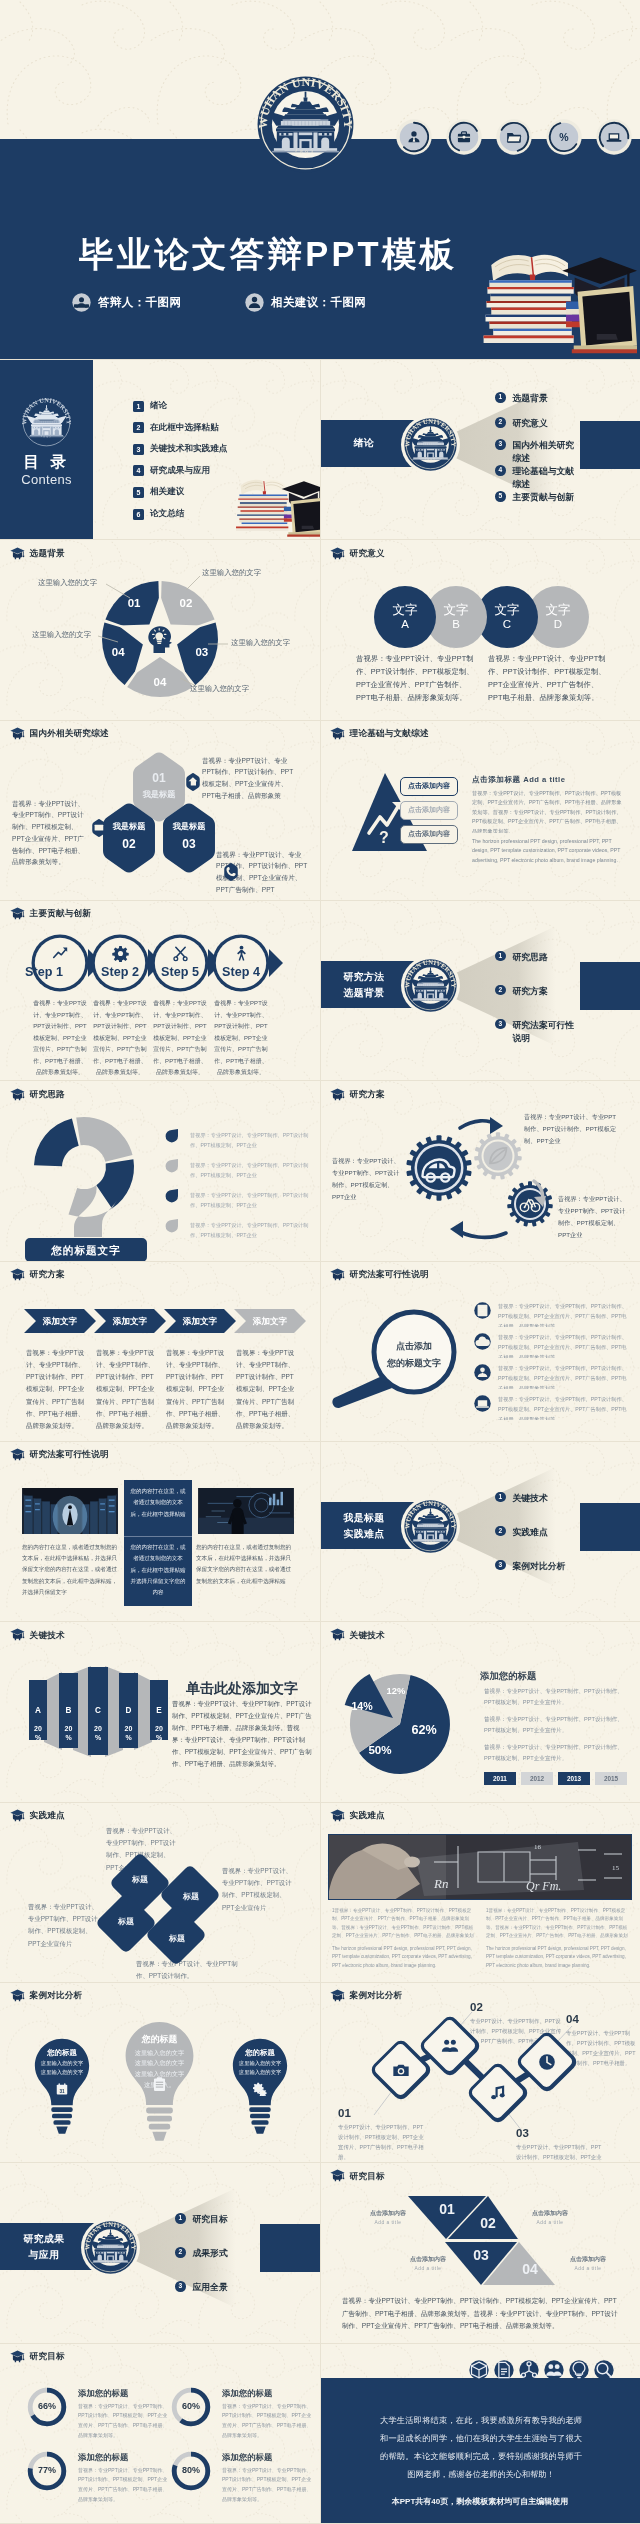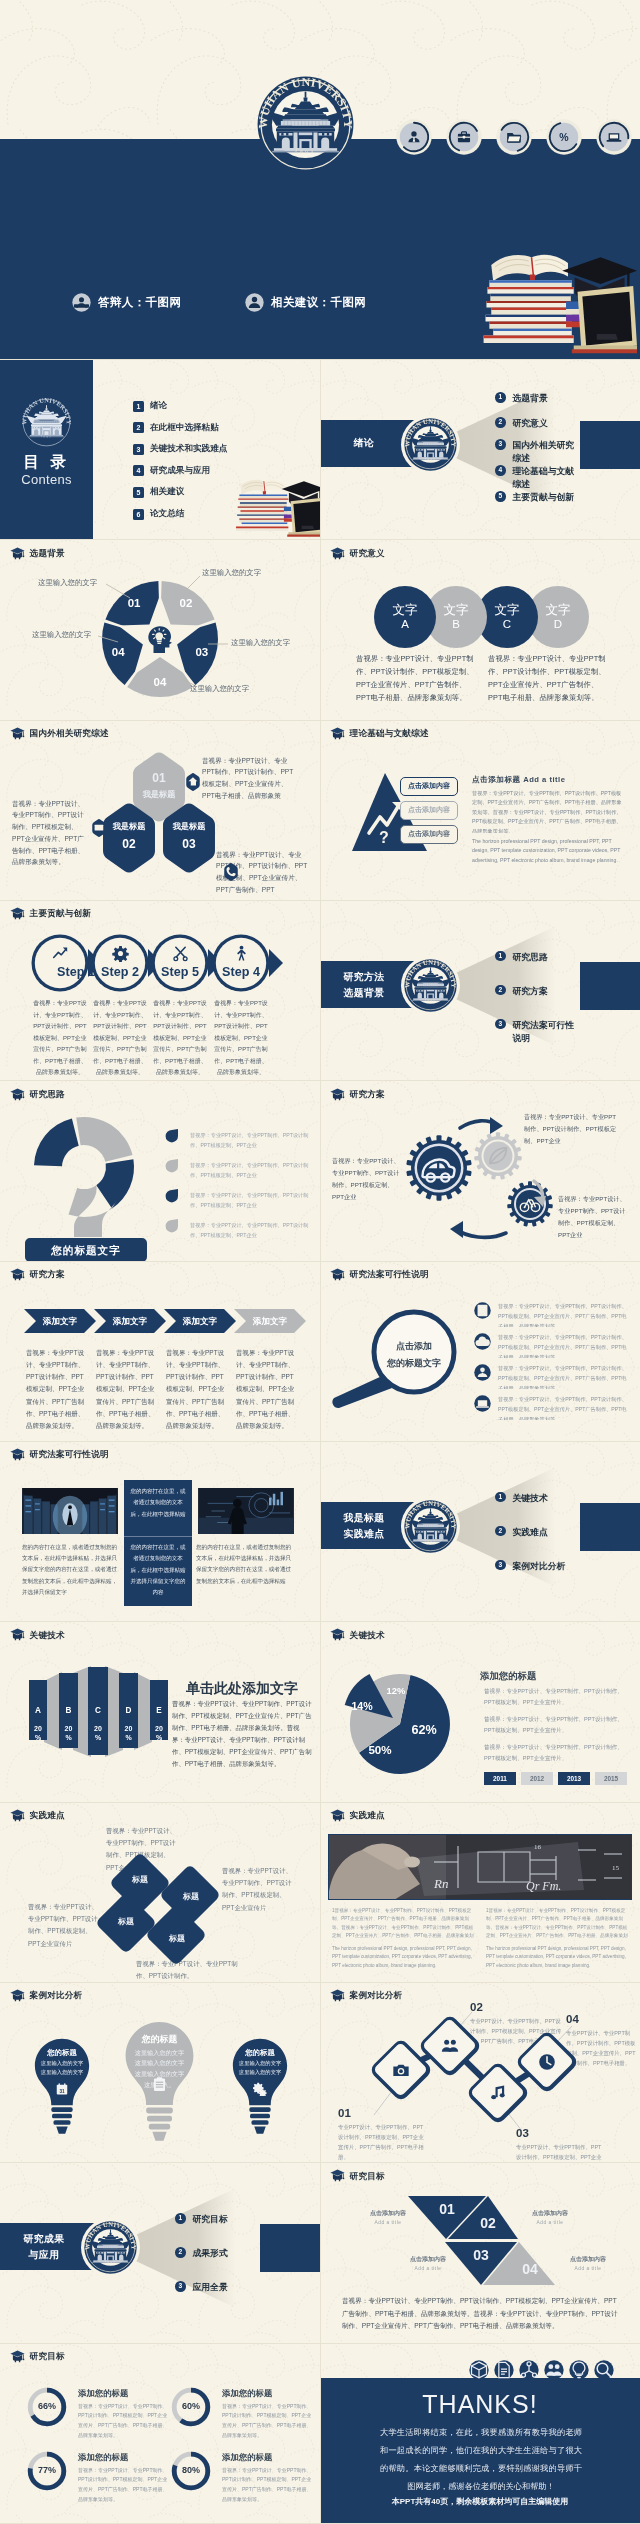--- a/index.html
+++ b/index.html
@@ -160,20 +160,21 @@
           <circle cx="24" cy="24" r="23.6" fill="#efece0"></circle>
           <circle cx="24" cy="24" r="19" fill="#c3cad4"></circle>
           <path d="M24 5 A19 19 0 1 1 10.5 37.5" fill="none" stroke="#17314f" stroke-width="2.5" stroke-linecap="round" transform="rotate(230 24 24)"></path>
           <g transform="translate(11,11) scale(1.08)" fill="#17314f">
             <path d="M5.4 7.4 h13.2 v8.4 h-13.2 z"></path>
             <rect x="2.8" y="15.8" width="18.4" height="2.2" rx="1"></rect>
             <rect x="7" y="9" width="10" height="4.8" fill="#f7f4ea"></rect>
           </g>
         </svg>
       </div>
+      <div class="abs" style="left:79px;top:236px;width:392px;z-index:5"><span style="font-size:34.5px;font-weight:bold;color:#ffffff;letter-spacing:3.2px;line-height:1.1">毕业论文答辩PPT模板</span></div>
       <div class="abs" style="left:72px;top:293px;display:flex;align-items:center;gap:7px;z-index:5">
         <svg width="19" height="19" viewBox="0 0 24 24">
           <circle cx="12" cy="12" r="11.6" fill="#c6ccd4"></circle>
           <g fill="#16304f">
             <circle cx="12" cy="8.6" r="3.2"></circle>
             <path d="M5.4 18.6 c0-3.6 3-5.7 6.6-5.7 s6.6 2.1 6.6 5.7 z"></path>
             <rect x="2.4" y="14.2" width="5.2" height="4.4" rx="1"></rect>
             <rect x="16.4" y="14.2" width="5.2" height="4.4" rx="1"></rect>
           </g>
         </svg>
@@ -665,21 +666,21 @@
         <circle cx="180" cy="62" r="25.2" fill="#f7f3e7"></circle>
         <circle cx="241" cy="62" r="28.5" fill="#1d3c64"></circle>
         <circle cx="241" cy="62" r="25.2" fill="#f7f3e7"></circle>
       </svg>
       <div class="abs" style="left:42px;top:44px;width:36px;display:flex;justify-content:center;z-index:3">
         <svg width="17" height="17" viewBox="0 0 24 24" fill="#1d3c64">
           <path d="M2.4 17.6 L9 10.4 L13.2 13.8 L20 5.6" fill="none" stroke="#1d3c64" stroke-width="2.2" stroke-linejoin="round" stroke-linecap="round"></path>
           <path d="M15.4 3.6 h6 v6 z"></path>
         </svg>
       </div>
-      <div class="abs" style="left:46px;top:64px;width:60px;text-align:center;z-index:3;font-size:12.6px;font-weight:bold;color:#1d3c64">Step 1</div>
+      <div class="abs" style="left:14px;top:64px;width:60px;text-align:center;z-index:3;font-size:12.6px;font-weight:bold;color:#1d3c64">Step 1</div>
       <div class="abs" style="left:32px;top:97px;width:56px;height:78px;overflow:hidden;text-align:center;font-size:5.9px;color:#4b5866;line-height:1.95;letter-spacing:.1px">昔视界：专业PPT设计、专业PPT制作、PPT设计制作、PPT模板定制、PPT企业宣传片、PPT广告制作、PPT电子相册、品牌形象策划等。</div>
       <div class="abs" style="left:102px;top:44px;width:36px;display:flex;justify-content:center;z-index:3">
         <svg width="17" height="17" viewBox="0 0 24 24" fill="#1d3c64">
           <path d="M10.2 1.4 h3.6 l.5 3.1 a8 8 0 0 1 2.2 .9 l2.5-1.9 2.5 2.5 -1.9 2.5 a8 8 0 0 1 .9 2.2 l3.1 .5 v3.6 l-3.1 .5 a8 8 0 0 1 -.9 2.2 l1.9 2.5 -2.5 2.5 -2.5-1.9 a8 8 0 0 1 -2.2 .9 l-.5 3.1 h-3.6 l-.5-3.1 a8 8 0 0 1 -2.2 -.9 l-2.5 1.9 -2.5-2.5 1.9-2.5 a8 8 0 0 1 -.9-2.2 l-3.1-.5 v-3.6 l3.1-.5 a8 8 0 0 1 .9-2.2 l-1.9-2.5 2.5-2.5 2.5 1.9 a8 8 0 0 1 2.2-.9 z"></path>
           <circle cx="12" cy="12" r="3.6" fill="#f7f4ea"></circle>
         </svg>
       </div>
       <div class="abs" style="left:90px;top:64px;width:60px;text-align:center;z-index:3;font-size:12.6px;font-weight:bold;color:#1d3c64">Step 2</div>
       <div class="abs" style="left:92px;top:97px;width:56px;height:78px;overflow:hidden;text-align:center;font-size:5.9px;color:#4b5866;line-height:1.95;letter-spacing:.1px">昔视界：专业PPT设计、专业PPT制作、PPT设计制作、PPT模板定制、PPT企业宣传片、PPT广告制作、PPT电子相册、品牌形象策划等。</div>
       <div class="abs" style="left:162px;top:44px;width:36px;display:flex;justify-content:center;z-index:3">
@@ -1726,22 +1727,21 @@
       </div>
       <div class="abs" style="left:274px;top:16px;z-index:4">
         <svg width="20" height="20" viewBox="0 0 24 24">
           <circle cx="12" cy="12" r="11.6" fill="#1d3c64"></circle>
           <g fill="#e8ecf2">
             <circle cx="10.2" cy="10.2" r="6.4" fill="none" stroke="#e8ecf2" stroke-width="1.8"></circle>
             <path d="M14.9 14.9 L20.6 20.6" stroke="#e8ecf2" stroke-width="2.1" stroke-linecap="round"></path>
           </g>
         </svg>
       </div>
-      <div class="abs" style="left:0;top:46px;width:320px;text-align:center;z-index:5;font-size:25px;font-weight:normal;color:#f4f6f8;letter-spacing:1px">THANKS!</div>
-      <div class="abs" style="left:60px;top:80px;width:202px;z-index:5;font-size:8.2px;color:#e8ecf2;line-height:2.2;text-align:justify;text-align-last:center">大学生活即将结束，在此，我要感激所有教导我的老师和一起成长的同学，他们在我的大学生生涯给与了很大的帮助。本论文能够顺利完成，要特别感谢我的导师千图网老师，感谢各位老师的关心和帮助！</div>
+      <div class="abs" style="left:60px;top:68px;width:202px;z-index:5;font-size:8.2px;color:#e8ecf2;line-height:2.2;text-align:justify;text-align-last:center">大学生活即将结束，在此，我要感激所有教导我的老师和一起成长的同学，他们在我的大学生生涯给与了很大的帮助。本论文能够顺利完成，要特别感谢我的导师千图网老师，感谢各位老师的关心和帮助！</div>
       <div class="abs" style="left:0;top:152px;width:320px;text-align:center;z-index:5;font-size:8px;font-weight:bold;color:#f4f6f8">本PPT共有40页，剩余模板素材均可自主编辑使用</div>
     </div>
     <div class="sep" style="left:319.5px;top:360px;width:1px;height:2164px"></div>
     <div class="sep" style="left:0;top:359.00px;width:640px;height:1px"></div>
     <div class="sep" style="left:0;top:539.33px;width:640px;height:1px"></div>
     <div class="sep" style="left:0;top:719.66px;width:640px;height:1px"></div>
     <div class="sep" style="left:0;top:899.99px;width:640px;height:1px"></div>
     <div class="sep" style="left:0;top:1080.32px;width:640px;height:1px"></div>
     <div class="sep" style="left:0;top:1260.65px;width:640px;height:1px"></div>
     <div class="sep" style="left:0;top:1440.98px;width:640px;height:1px"></div>

